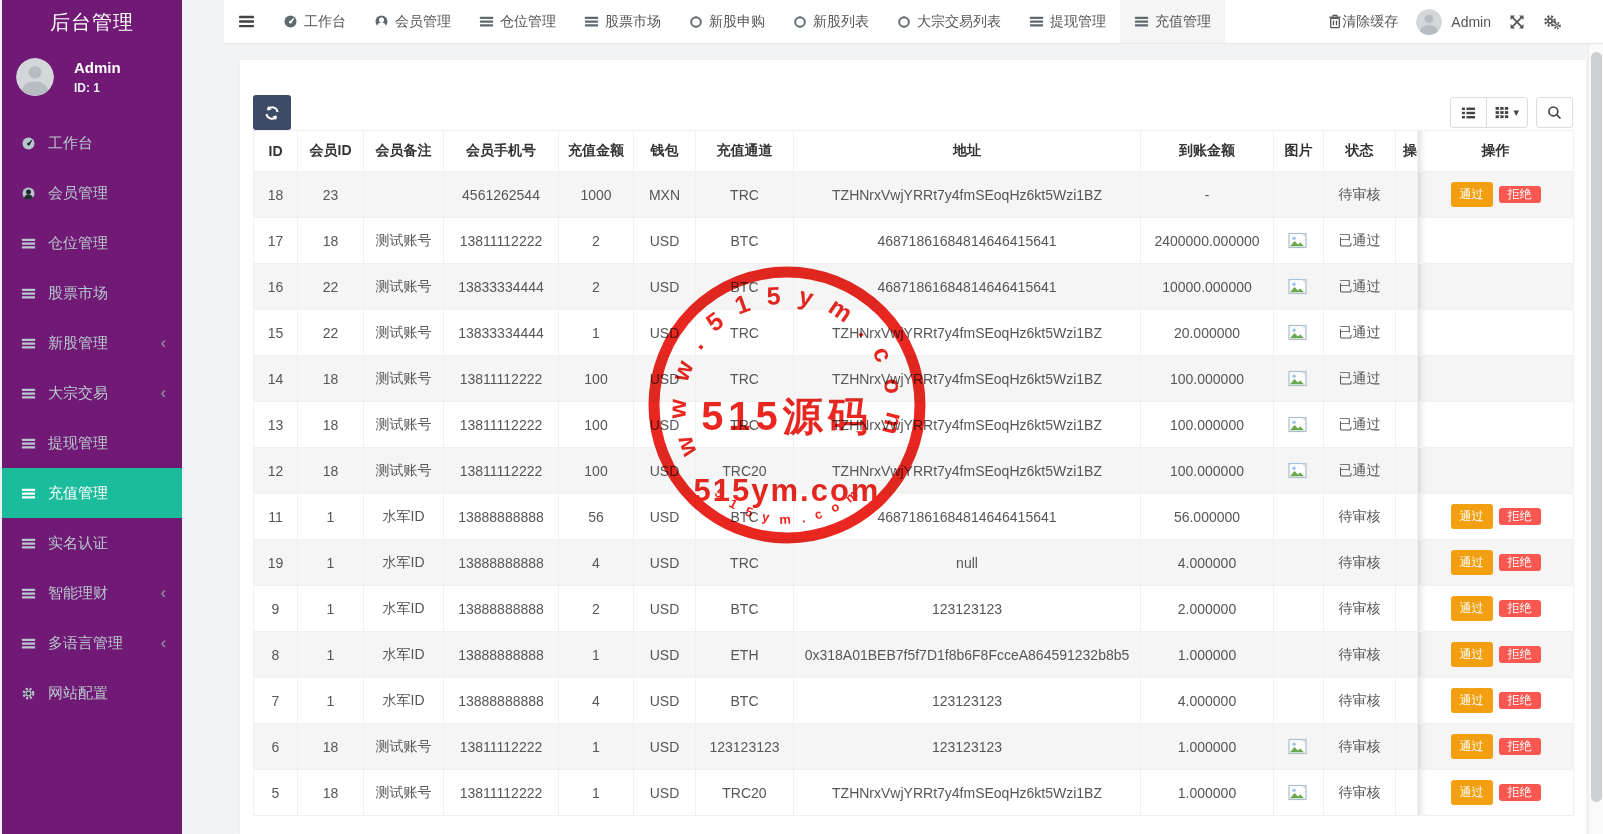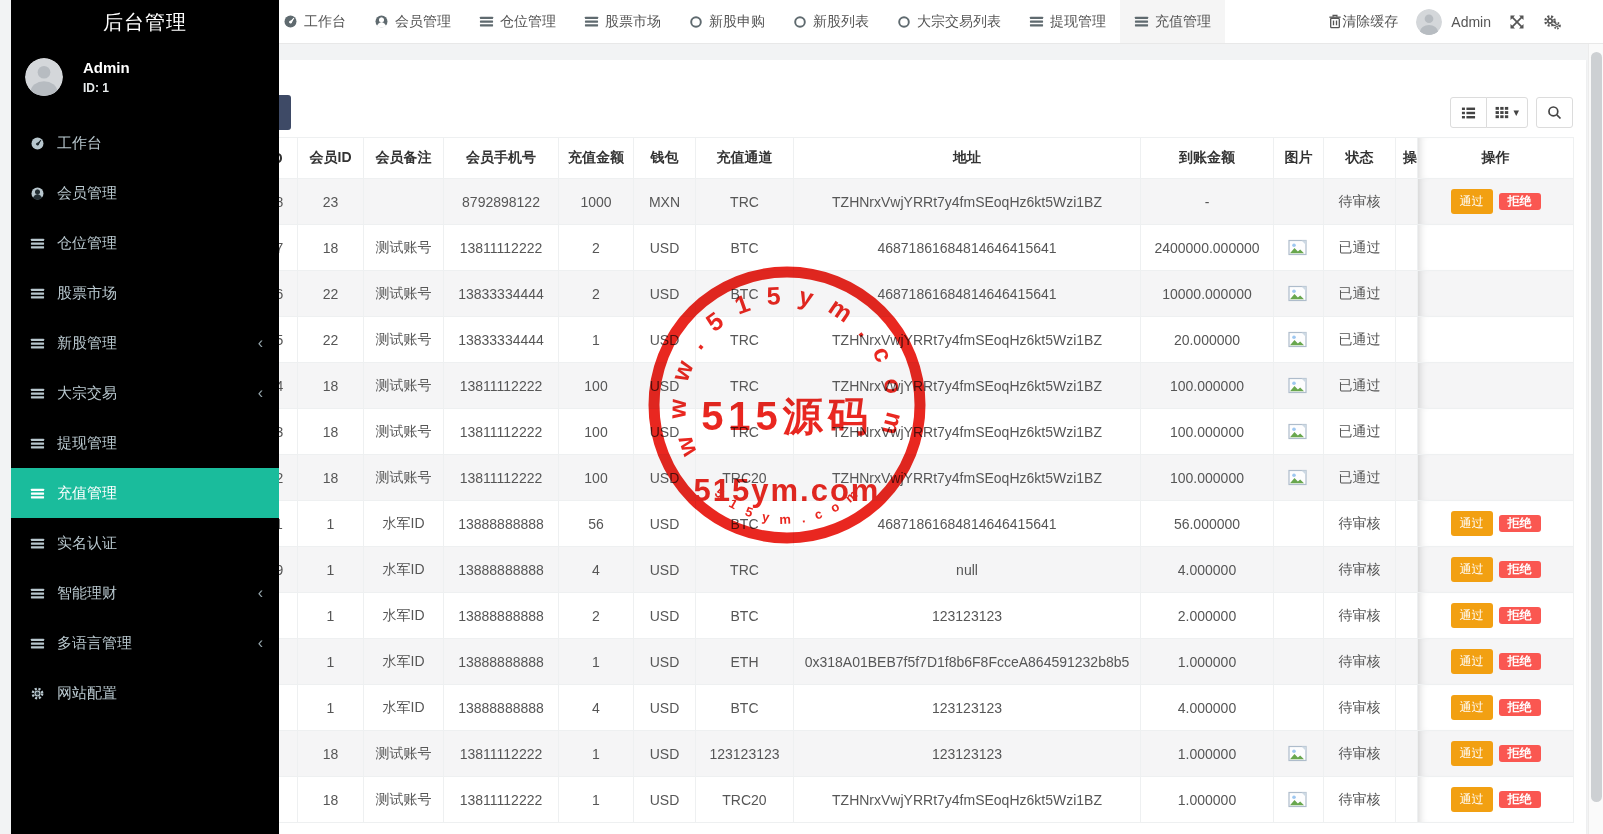--- a/index.html
+++ b/index.html
@@ -1,20 +1,20 @@
 <!DOCTYPE html>
 <html><head>
 <meta charset="utf-8">
 <style>
   * { margin:0; padding:0; box-sizing:border-box; }
   html,body { width:1603px; height:834px; overflow:hidden; }
   body { position:relative; font-family:"Liberation Sans","DejaVu Sans",sans-serif; background:#f2f3f4; font-size:14px; }
 
   
-  .sidebar { position:absolute; left:11px; top:0; width:268px; height:834px; background:#000000; z-index:20; }
+  .sidebar { position:absolute; left:2px; top:0; width:180px; height:834px; background:#701a75; z-index:20; }
   .brand { height:44px; line-height:44px; text-align:center; color:#fff; font-size:20px; letter-spacing:1px; }
   .user-panel { display:flex; align-items:center; padding:14px 14px 10px 14px; gap:20px; }
   .user-panel .avatar { width:38px; height:38px; border-radius:50%; overflow:hidden; flex:0 0 38px; }
   .user-meta .u-name { color:#fff; font-weight:bold; font-size:15px; }
   .user-meta .u-id { color:#e8eced; font-size:12px; margin-top:5px; font-weight:bold; }
   .menu { margin-top:12px; }
   .menu-item { height:50px; display:flex; align-items:center; padding:0 16px 0 18px; color:#b8c7ce; font-size:15px; cursor:pointer; }
   .menu-item .icn { width:17px; margin-right:11px; color:#b8c7ce; }
   .menu-item.active { background:#1abc9c; color:#fff; }
   .menu-item.active .icn { color:#fff; }
@@ -42,29 +42,29 @@
   .btn-refresh { width:38px; height:35px; background:#3e4a66; border:none; border-radius:3px; display:flex; align-items:center; justify-content:center; cursor:pointer; }
   .tb-right { margin-left:auto; display:flex; align-items:center; }
   .btn-group { display:flex; }
   .tbtn { height:31px; min-width:37px; background:#fff; border:1px solid #dcdcdc; color:#444; display:flex; align-items:center; justify-content:center; gap:4px; cursor:pointer; padding:0 8px; }
   .btn-group .tbtn:first-child { border-radius:3px 0 0 3px; }
   .btn-group .tbtn:last-child { border-radius:0 3px 3px 0; margin-left:-1px; }
   .tbtn.single { border-radius:3px; margin-left:8px; }
   .caret { font-size:11px; color:#444; }
 
   
-  table { width:1320px; margin-top:7px; border-collapse:collapse; table-layout:fixed; color:#565656; }
+  table { width:1320px; border-collapse:collapse; table-layout:fixed; color:#565656; }
   th,td { border:1px solid #eef0f1; text-align:center; padding:0 5px; overflow:hidden; white-space:nowrap; font-size:14px; }
   thead th { height:41px; font-weight:bold; color:#333; background:#fff; }
   tbody td { height:46px; }
   tbody tr:nth-child(odd) { background:#f5f5f6; }
   th.c11, td.c11 { text-align:left; padding:0 0 0 7px; }
   th.c12, td.c12 { border-left:1px solid #dfe2e4; box-shadow:inset 8px 0 8px -7px rgba(0,0,0,.18); }
   .btn-pass { display:inline-block; background:#f2a012; color:#fff; font-size:12px; padding:4px 9px; border-radius:3px; margin:0 3px; cursor:pointer; }
-  .btn-reject { display:inline-block; background:#fa5751; color:#fff; font-size:12px; padding:0 9px; border-radius:3px; margin:0 3px; cursor:pointer;font-weight:bold; }
+  .btn-reject { display:inline-block; background:#fa5751; color:#fff; font-size:12px; padding:0 9px; border-radius:3px; margin:0 3px; cursor:pointer; }
   .img-ic { display:inline-block; vertical-align:middle; }
 
   
   .watermark { position:absolute; left:646px; top:264px; width:282px; height:284px; z-index:50; pointer-events:none; opacity:.92; mix-blend-mode:multiply; }
 
   
   .vscroll { position:absolute; right:0; top:44px; bottom:0; width:15px; background:#fafafa; border-left:1px solid #ececec; z-index:60; }
   .vthumb { position:absolute; left:2px; top:8px; width:11px; height:750px; background:#cdd0d3; border-radius:6px; cursor:pointer; }
 
   .icn { display:inline-flex; align-items:center; justify-content:center; }
@@ -468,21 +468,21 @@
             <th class="c10">状态</th>
             <th class="c11">操作时间</th>
             <th class="c12">操作</th>
           </tr>
         </thead>
       <tbody>
           <tr>
             <td class="c0">18</td>
             <td class="c1">23</td>
             <td class="c2"></td>
-            <td class="c3">8792898122</td>
+            <td class="c3">4561262544</td>
             <td class="c4">1000</td>
             <td class="c5">MXN</td>
             <td class="c6">TRC</td>
             <td class="c7">TZHNrxVwjYRRt7y4fmSEoqHz6kt5Wzi1BZ</td>
             <td class="c8">-</td>
             <td class="c9"></td>
             <td class="c10">待审核</td>
             <td class="c11"></td>
             <td class="c12"><a class="btn-pass">通过</a><a class="btn-reject">拒绝</a></td>
           </tr>

